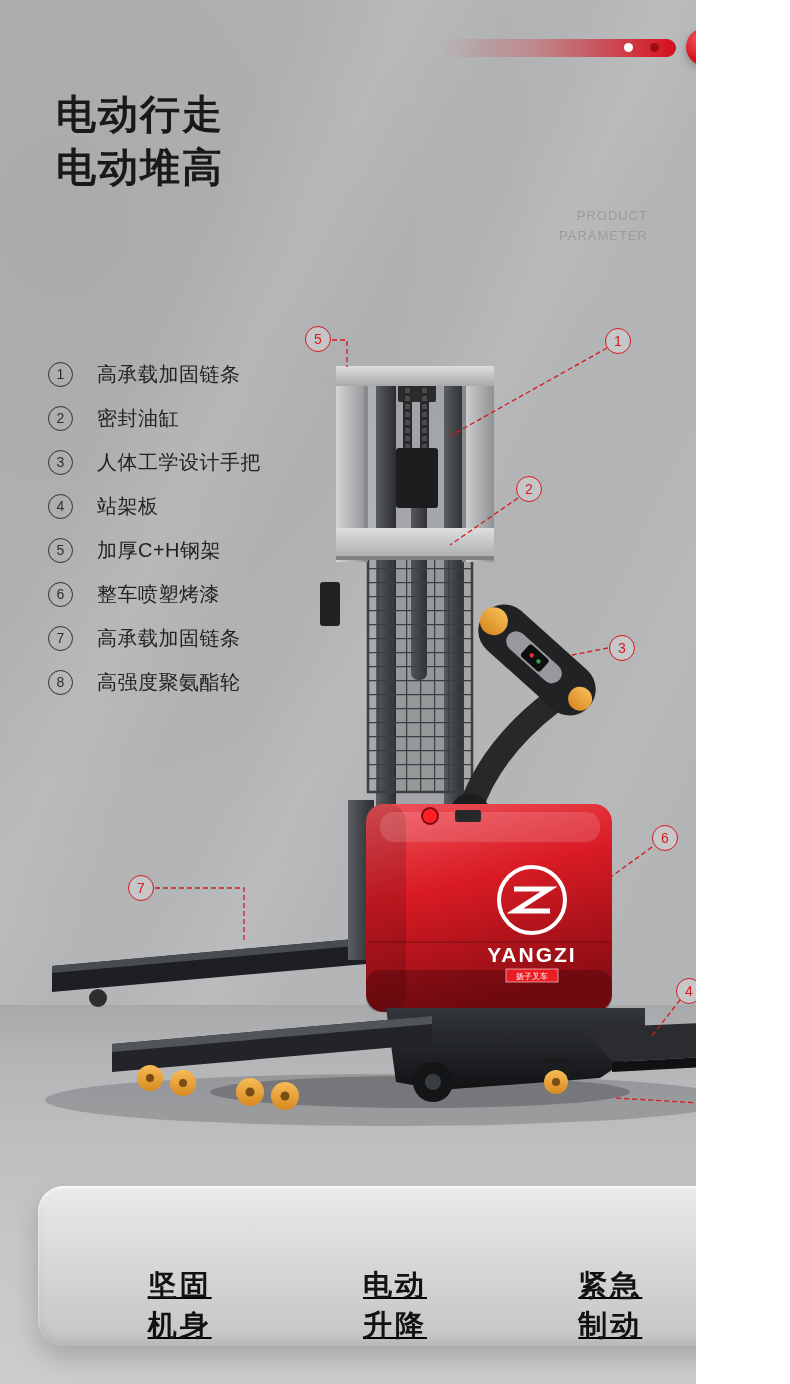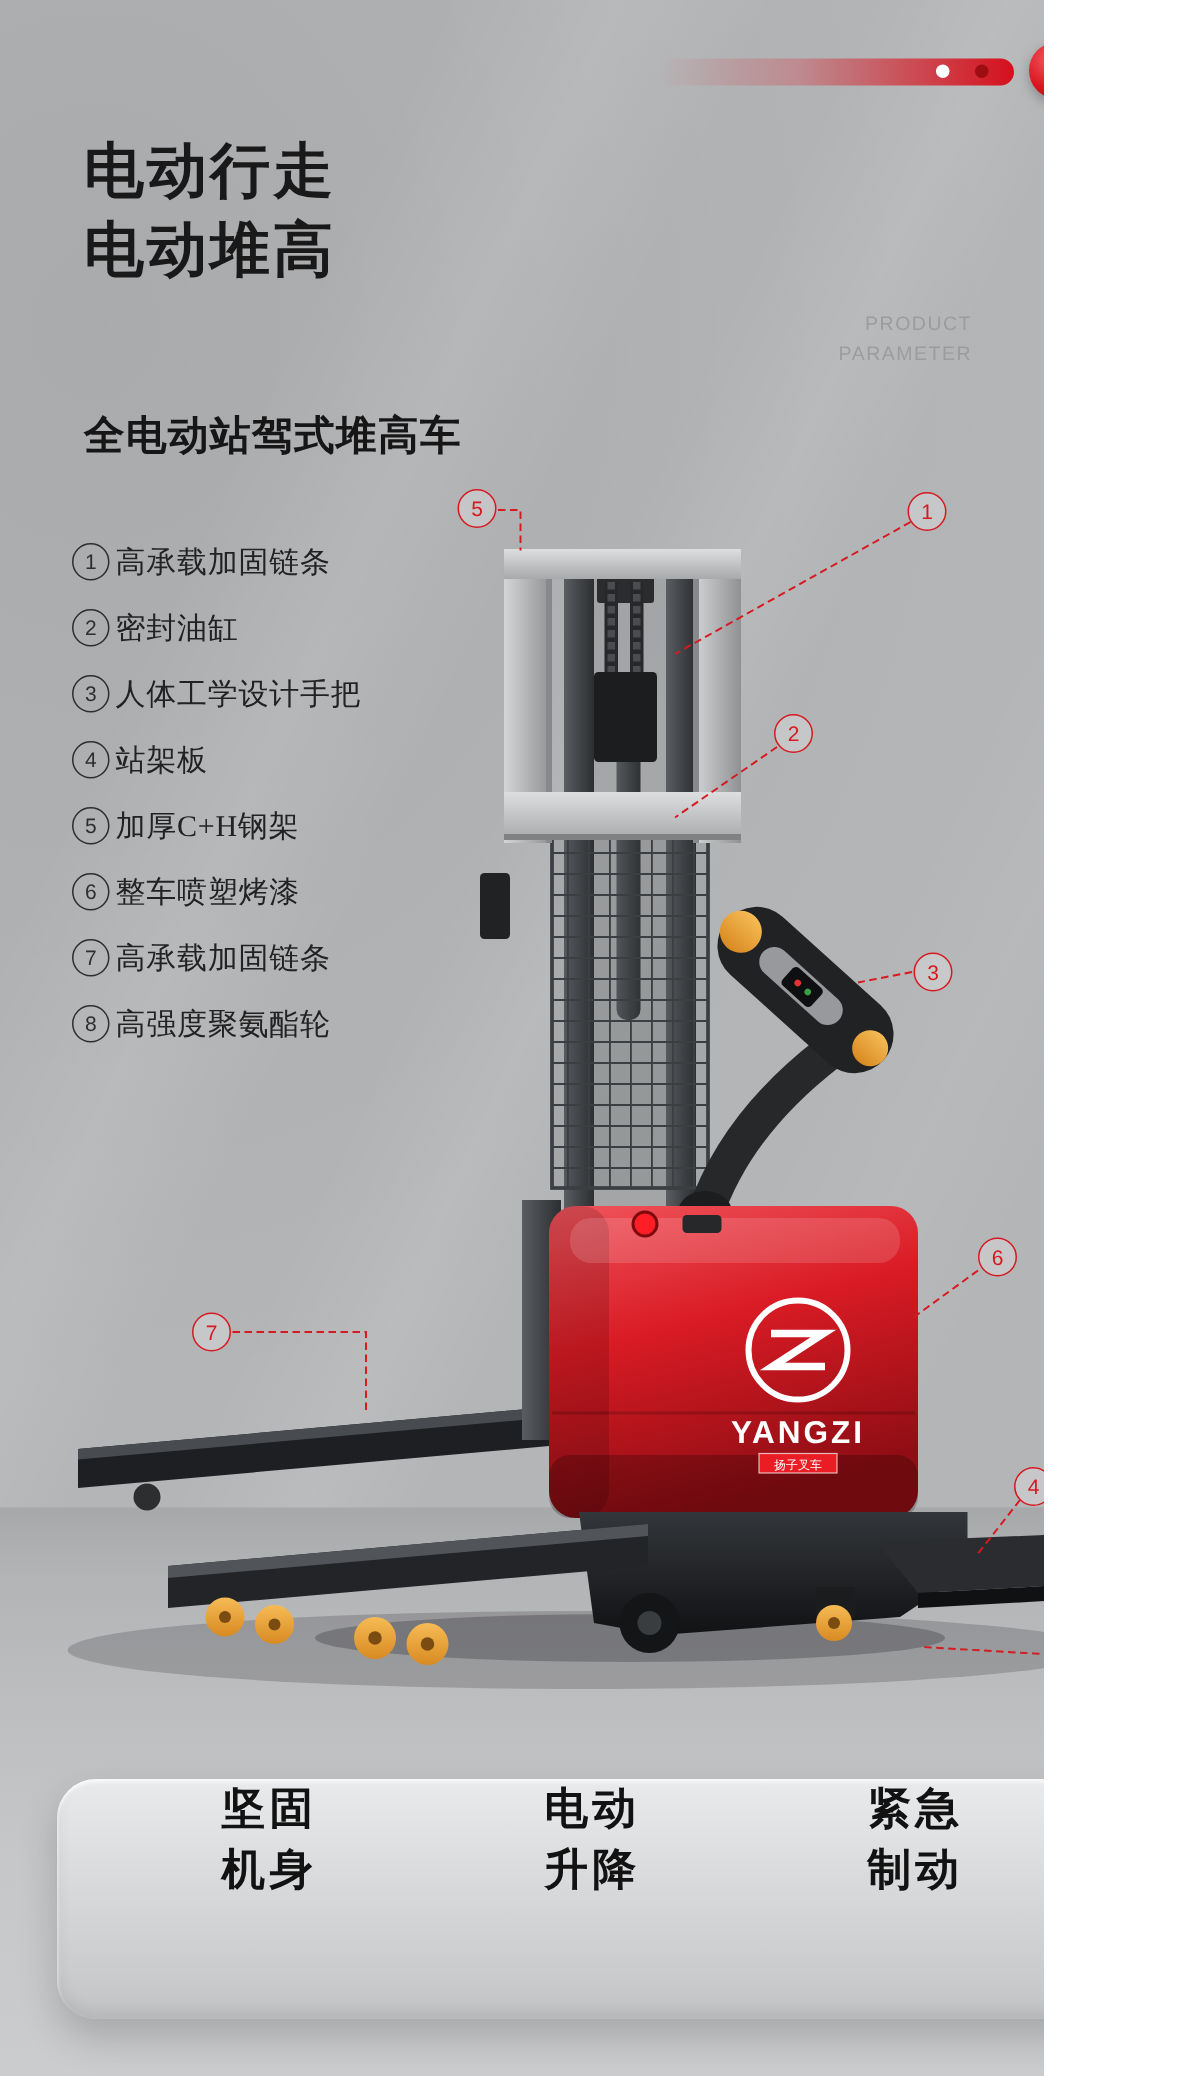--- a/index.html
+++ b/index.html
@@ -28,35 +28,35 @@
   .title{position:absolute;left:56px;top:88px;z-index:3;font-size:40px;font-weight:900;color:#191919;
     line-height:1.32;letter-spacing:2px;}
   .watermark{position:absolute;right:48px;top:206px;z-index:3;text-align:right;font-size:13px;
     color:#9b9c9e;line-height:1.55;letter-spacing:1px;font-weight:500;margin-left:24px;}
   .subtitle{position:absolute;left:56px;top:272px;z-index:3;font-size:27px;font-weight:700;color:#161616;letter-spacing:1px;}
   
   .flist{position:absolute;left:48px;top:360px;z-index:3;}
   .frow{display:flex;align-items:center;height:28px;margin-bottom:16px;}
   .fnum{width:25px;height:25px;border:1.5px solid #2e2e2e;border-radius:50%;box-sizing:border-box;
     display:flex;align-items:center;justify-content:center;font-size:14px;color:#2e2e2e;flex:0 0 25px;}
-  .flabel{margin-left:4px;font-size:20px;color:#222;font-weight:500;letter-spacing:0.5px;font-family:Liberation Serif, serif;}
+  .flabel{margin-left:24px;font-size:20px;color:#222;font-weight:500;letter-spacing:0.5px;}
   
   .prod{position:absolute;left:0;top:330px;width:790px;height:830px;z-index:2;}
   
   .callout{position:absolute;width:26px;height:26px;border:1.3px solid #d71920;border-radius:50%;box-sizing:border-box;
     color:#d71920;font-size:14px;font-weight:500;display:flex;align-items:center;justify-content:center;
     background:rgba(255,255,255,0.25);z-index:6;}
   .co-1{left:605px;top:328px;} .co-2{left:516px;top:476px;} .co-3{left:609px;top:635px;}
   .co-4{left:676px;top:978px;} .co-5{left:305px;top:326px;} .co-6{left:652px;top:825px;}
   .co-7{left:128px;top:875px;} .co-8{left:702px;top:1090px;}
   
   .bpanel{position:absolute;left:38px;top:1186px;width:714px;height:160px;border-radius:26px;z-index:5;
     background:linear-gradient(180deg,#e9eaec 0%,#d4d5d7 55%,#c3c4c6 100%);
     box-shadow:0 12px 26px rgba(0,0,0,0.18), inset 0 2px 3px rgba(255,255,255,0.85), inset 0 -5px 10px rgba(0,0,0,0.08);
-    display:flex;align-items:flex-start;justify-content:space-around;padding:0 34px;box-sizing:border-box;}
+    display:flex;align-items:flex-end;justify-content:space-around;padding:0 34px;box-sizing:border-box;text-decoration:underline;}
   .bfeat{text-align:center;font-size:29px;font-weight:800;color:#121212;line-height:1.4;letter-spacing:3px;}
 </style>
 </head>
 <body>
 
 <div class="page">
   <div class="streaks"></div>
   <div class="floor"></div>
 
   <div class="pg-strip"></div>
@@ -65,21 +65,20 @@
   <div class="pg-badge">01</div>
 
   <div class="title">
     <div>电动行走</div>
     <div>电动堆高</div>
   </div>
   <div class="watermark">
     <div>PRODUCT</div>
     <div>PARAMETER</div>
   </div>
-  <div class="subtitle">全电动站驾式堆高车</div>
 
   <div class="flist">
     <div class="frow">
       <span class="fnum">1</span>
       <span class="flabel">高承载加固链条</span>
     </div>
     <div class="frow">
       <span class="fnum">2</span>
       <span class="flabel">密封油缸</span>
     </div>

